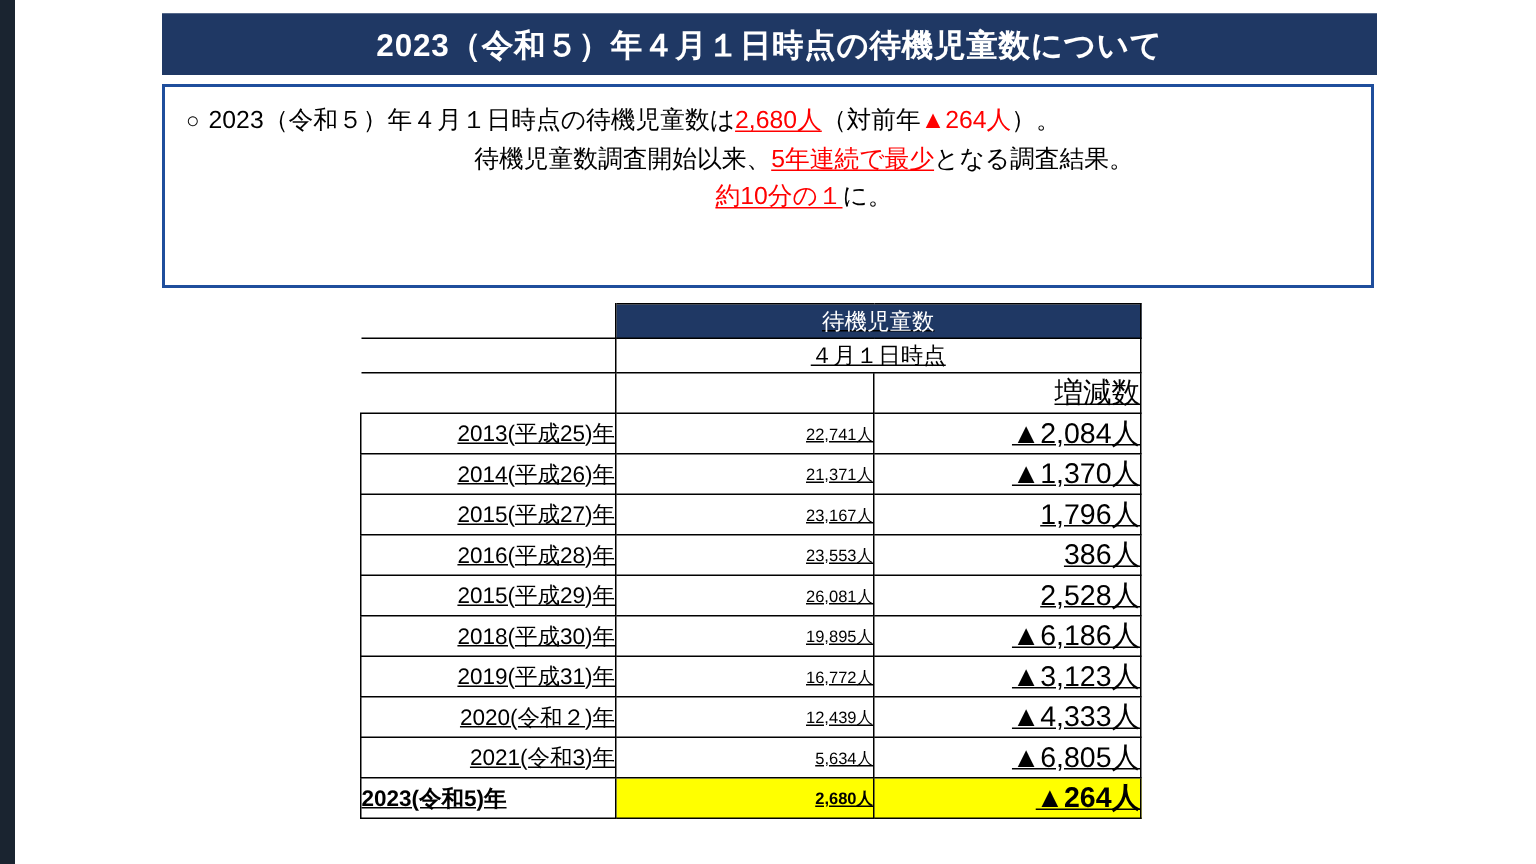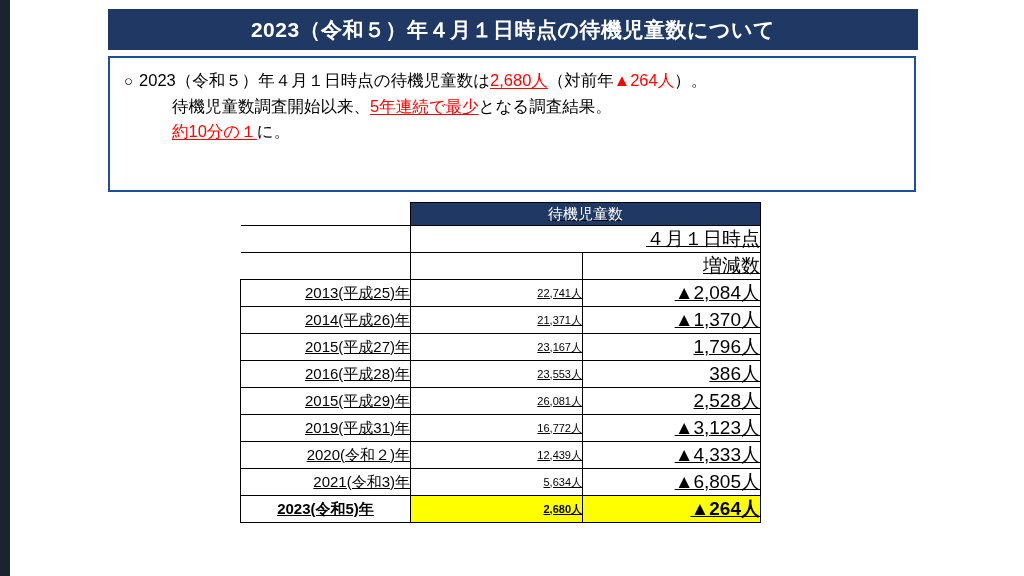--- a/index.html
+++ b/index.html
@@ -67,20 +67,21 @@
     padding: 10px 14px 0 14px;
   }
   .note-line {
     font-size: 16.5px;
     color: #000000;
     line-height: 1.55;
     white-space: nowrap;
   }
   .note-line.indent {
     padding-left: 48px;
+    text-align: center;
   }
   .bullet-mark {
     font-size: 15px;
     margin-right: 6px;
   }
   .red {
     color: #ff0000;
   }
   .red-u {
     color: #ff0000;
@@ -109,23 +110,23 @@
   }
   .hdr-main {
     background: #1f3864;
     color: #ffffff;
     font-weight: bold;
     text-align: center;
     font-size: 15px;
     height: 24px;
   }
   .hdr-sub {
-    text-align: right;
-    font-weight: bold;
-    font-size: 19px;
+    text-align: center;
+    font-weight: bold;
+    font-size: 15px;
     height: 30px;
   }
   .hdr-sub2 {
     text-align: center;
     font-size: 13.5px;
     height: 24px;
   }
   .corner-blank {
     border-top: none !important;
     border-left: none !important;
@@ -151,21 +152,21 @@
     padding-right: 6px;
     font-size: 19px;
   }
   tr.highlight td {
     background: #ffff00;
     font-weight: bold;
   }
   tr.highlight td.col-year {
     background: #ffffff;
     font-weight: bold;
-    text-align: center;
+    text-align: left;
   }
   .page-num {
     position: absolute;
     right: 22px;
     bottom: 10px;
     font-size: 13px;
     font-weight: bold;
     color: #000;
   }
 </style>
@@ -235,20 +236,25 @@
             <td class="col-year">2016(平成28)年</td>
             <td class="col-num">23,553人</td>
             <td class="col-diff">386人</td>
           </tr>
           <tr>
             <td class="col-year">2015(平成29)年</td>
             <td class="col-num">26,081人</td>
             <td class="col-diff">2,528人</td>
           </tr>
           <tr>
+            <td class="col-year">2018(平成30)年</td>
+            <td class="col-num">19,895人</td>
+            <td class="col-diff">▲6,186人</td>
+          </tr>
+          <tr>
             <td class="col-year">2019(平成31)年</td>
             <td class="col-num">16,772人</td>
             <td class="col-diff">▲3,123人</td>
           </tr>
           <tr>
             <td class="col-year">2020(令和２)年</td>
             <td class="col-num">12,439人</td>
             <td class="col-diff">▲4,333人</td>
           </tr>
           <tr>

